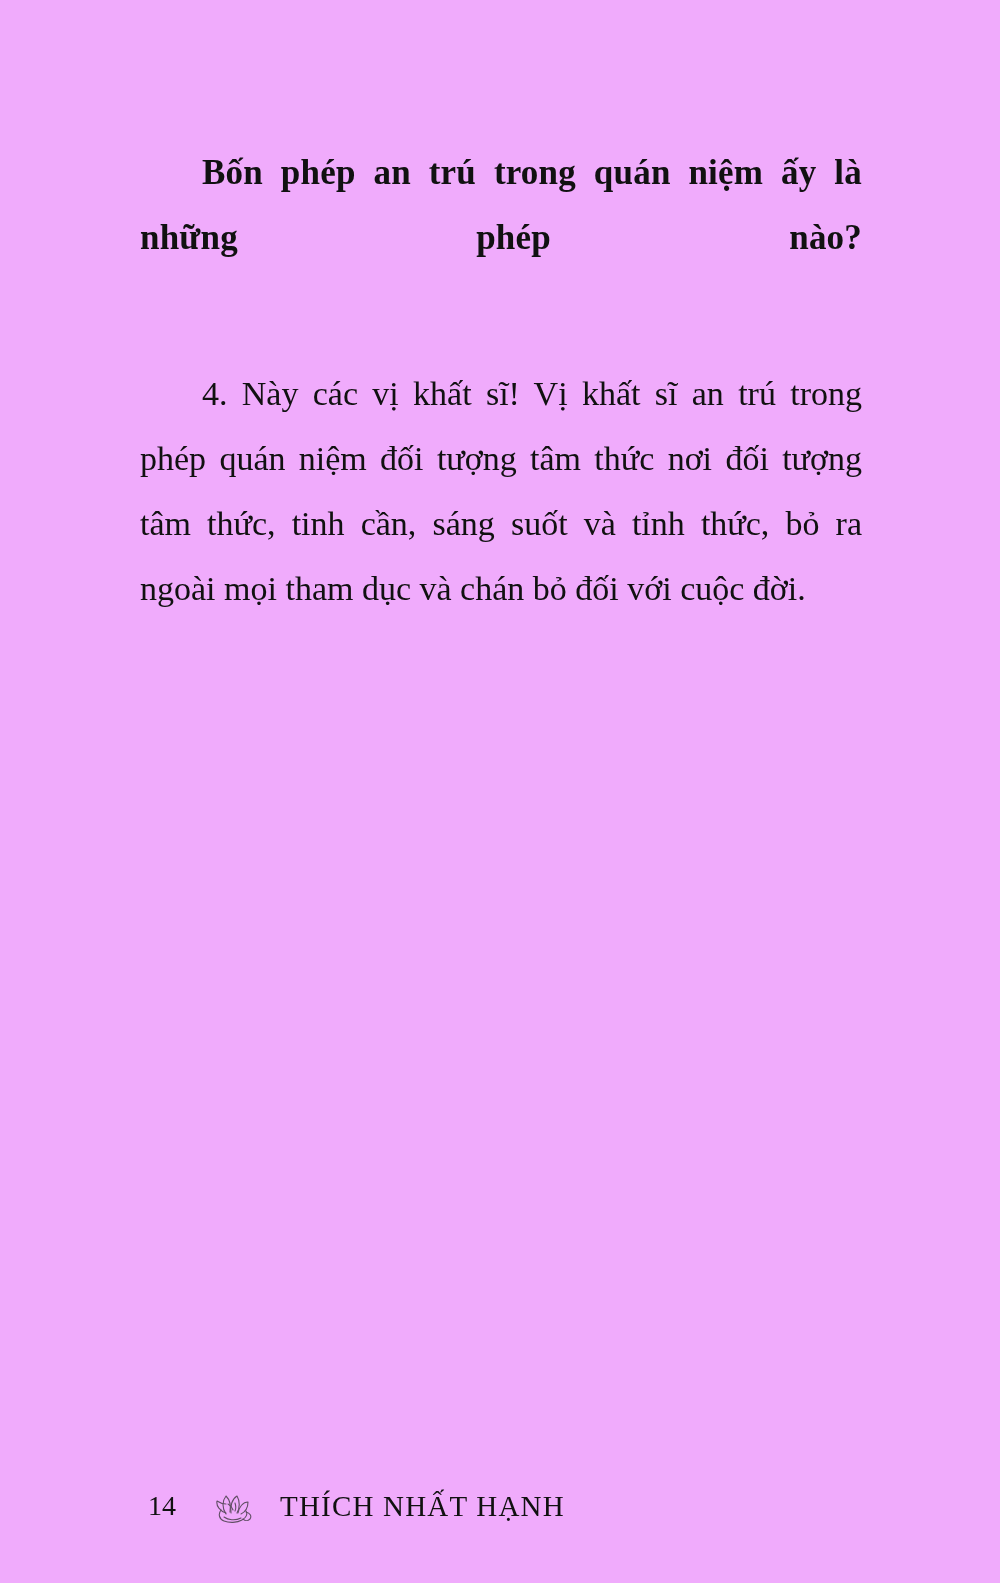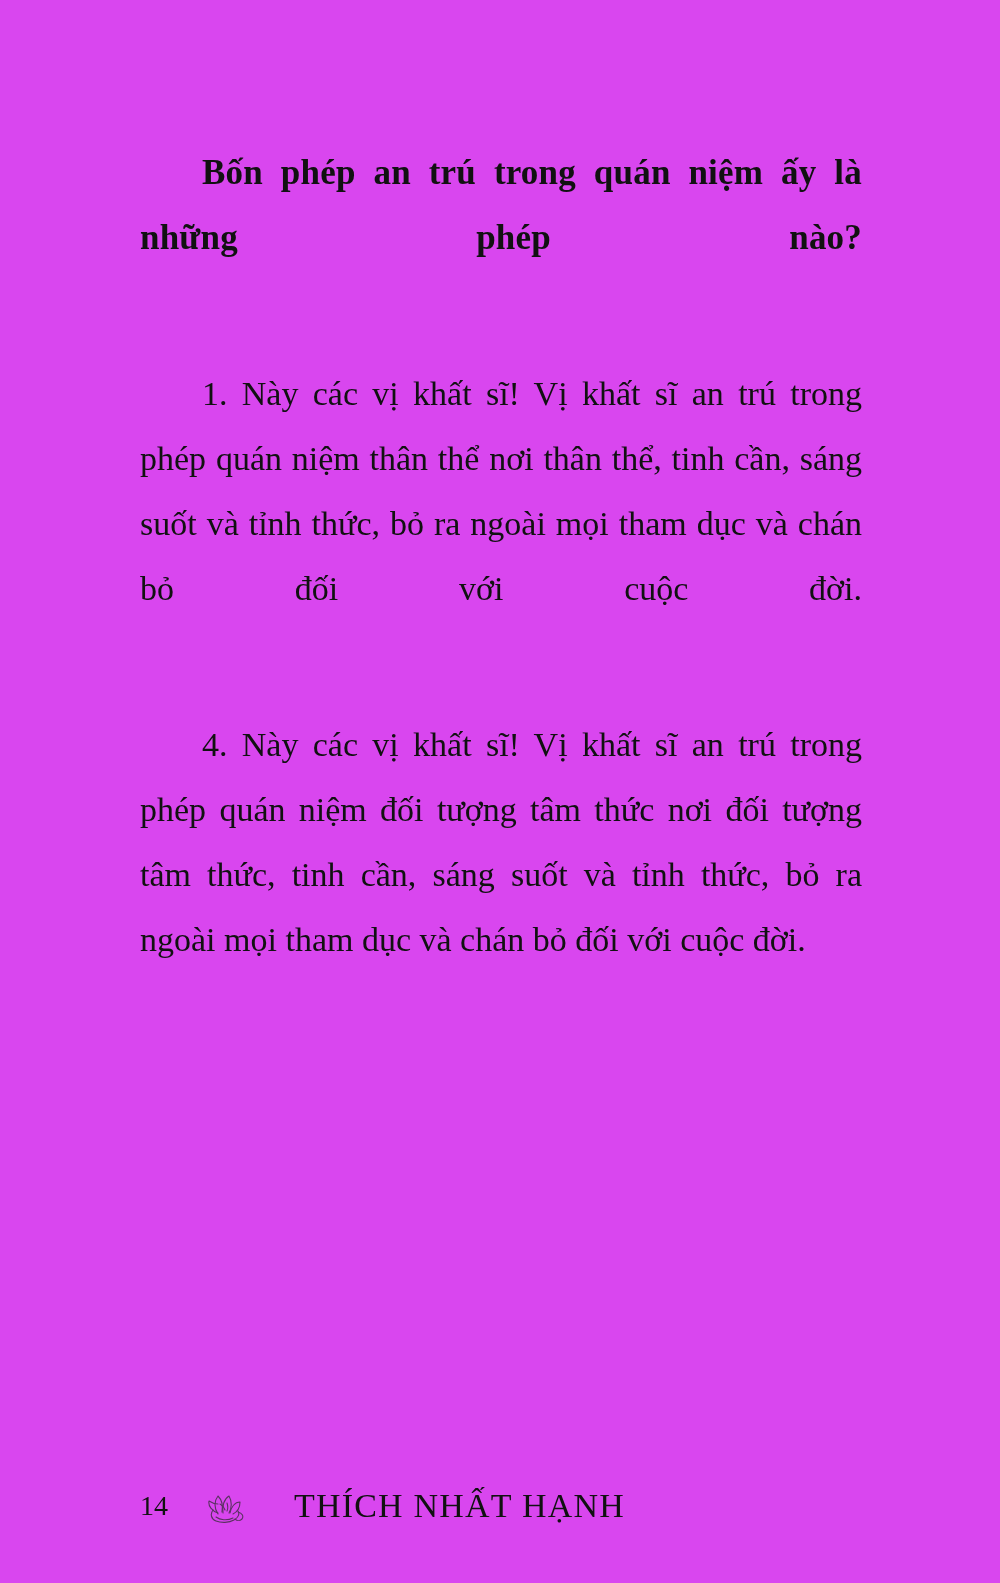--- a/index.html
+++ b/index.html
@@ -15,21 +15,21 @@
     color: #111111;
     overflow: hidden;
   }
 
   .page {
     position: absolute;
     left: 0;
     top: 0;
     width: 1000px;
     height: 1583px;
-    background: #d946ef;
+    background: #f0abfc;
   }
 
   .content {
     position: absolute;
     left: 140px;
     top: 140px;
     width: 722px;
   }
 
   .heading {
@@ -73,47 +73,47 @@
     width: 722px;
     display: flex;
     align-items: center;
     gap: 0px;
   }
   .page-number {
     font-size: 28px;
     line-height: 34px;
     color: #111111;
     width: 56px;
+    margin-left: 8px;
   }
   .ornament {
     width: 60px;
     height: 46px;
     display: block;
     flex: 0 0 auto;
     opacity: 0.72;
   }
   .author {
-    font-size: 34px;
+    font-size: 29px;
     line-height: 34px;
     letter-spacing: 1.2px;
-    margin-left: 38px;
+    margin-left: 16px;
     color: #111111;
     white-space: nowrap;
   }
 </style>
 </head>
 <body>
 
 <div class="page">
 
   <div class="content">
 
     <h1 class="heading">Bốn phép an trú trong quán niệm ấy là những phép nào?</h1>
 
-    <p class="para">1. Này các vị khất sĩ! Vị khất sĩ an trú trong phép quán niệm thân thể nơi thân thể, tinh cần, sáng suốt và tỉnh thức, bỏ ra ngoài mọi tham dục và chán bỏ đối với cuộc đời.</p>
 
 
 
     <p class="para last">4. Này các vị khất sĩ! Vị khất sĩ an trú trong phép quán niệm đối tượng tâm thức nơi đối tượng tâm thức, tinh cần, sáng suốt và tỉnh thức, bỏ ra ngoài mọi tham dục và chán bỏ đối với cuộc đời.</p>
 
   </div>
 
   <div class="footer">
 
     <span class="page-number">14</span>

